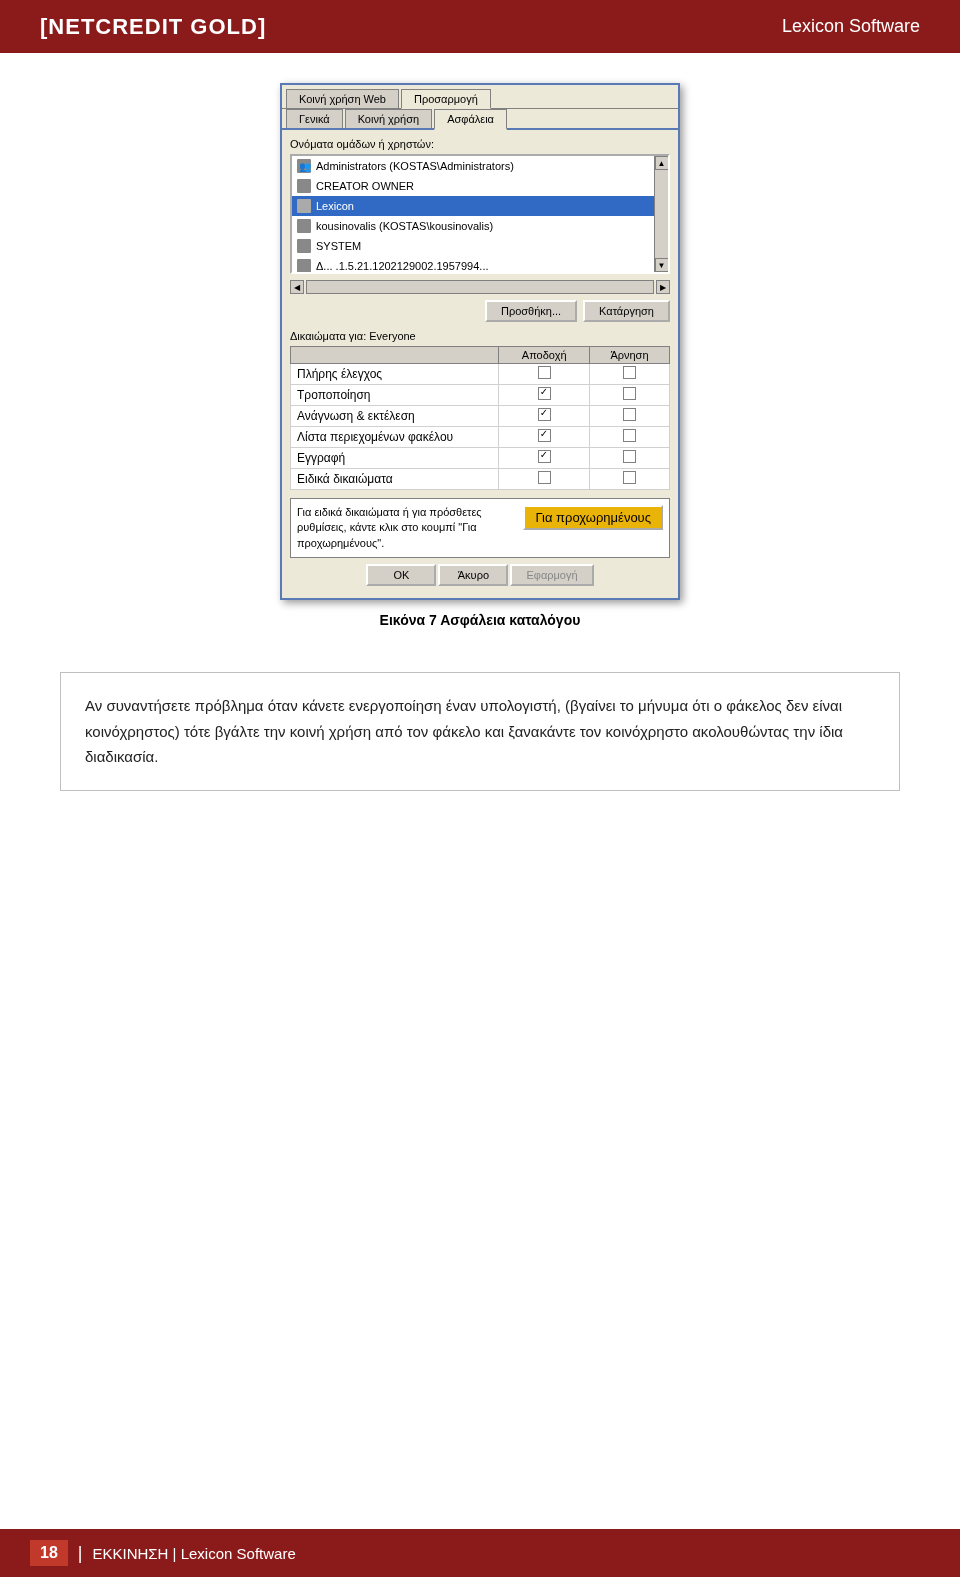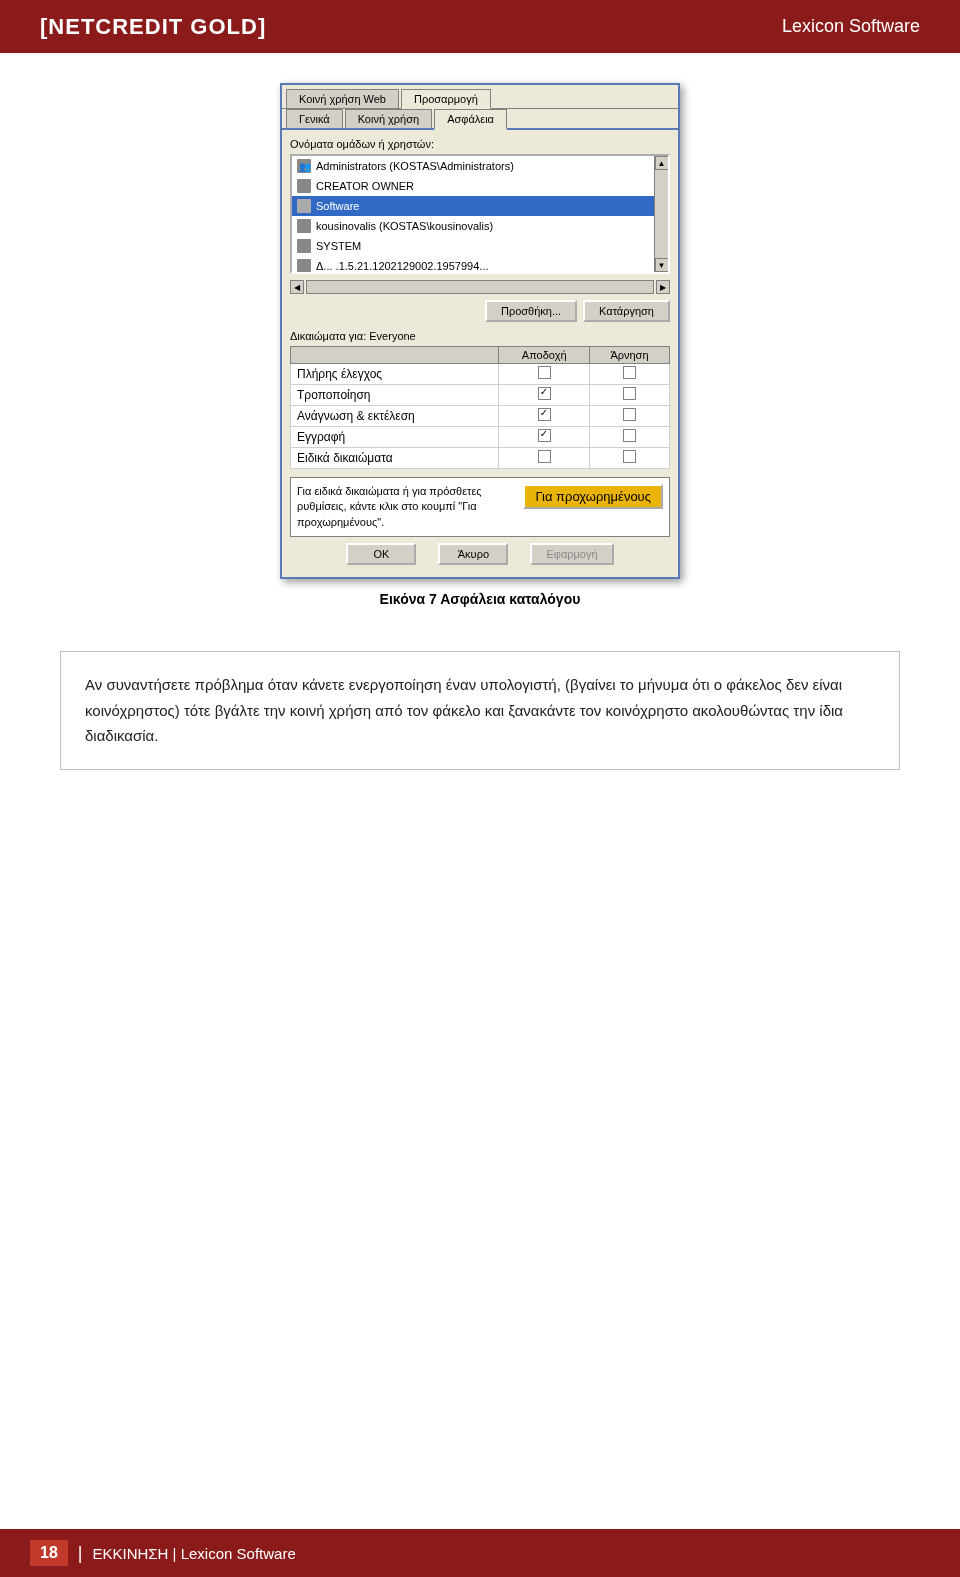--- a/index.html
+++ b/index.html
@@ -292,21 +292,21 @@
       border: 2px outset #ffffff;
       font-size: 13px;
       cursor: pointer;
       white-space: nowrap;
     }
 
     
     .win-bottom-btns {
       display: flex;
       justify-content: center;
-      gap: 22px;
+      gap: 2px;
       padding: 6px 0 4px 0;
     }
 
     
     .figure-caption {
       text-align: center;
       font-size: 14px;
       font-weight: bold;
       margin-top: 12px;
       margin-bottom: 24px;
@@ -405,21 +405,21 @@
                   </svg>
               </div>
               <span>CREATOR OWNER</span>
             </div>
             <div class="win-list-item selected">
               <div class="win-list-icon">
                 <svg width="14" height="14" viewBox="0 0 14 14">
                     <rect x="0" y="0" width="14" height="14" fill="#aaa" rx="1"></rect>
                   </svg>
               </div>
-              <span>Software</span>
+              <span>Lexicon</span>
             </div>
             <div class="win-list-item">
               <div class="win-list-icon">
                 <svg width="14" height="14" viewBox="0 0 14 14">
                     <rect x="0" y="0" width="14" height="14" fill="#888" rx="1"></rect>
                   </svg>
               </div>
               <span>kousinovalis (KOSTAS\kousinovalis)</span>
             </div>
             <div class="win-list-item">
@@ -478,20 +478,25 @@
               <td>Τροποποίηση</td>
               <td class="center"><span class="win-checkbox checked"></span></td>
               <td class="center"><span class="win-checkbox"></span></td>
             </tr>
             <tr>
               <td>Ανάγνωση &amp; εκτέλεση</td>
               <td class="center"><span class="win-checkbox checked"></span></td>
               <td class="center"><span class="win-checkbox"></span></td>
             </tr>
             <tr>
+              <td>Λίστα περιεχομένων φακέλου</td>
+              <td class="center"><span class="win-checkbox checked"></span></td>
+              <td class="center"><span class="win-checkbox"></span></td>
+            </tr>
+            <tr>
               <td>Εγγραφή</td>
               <td class="center"><span class="win-checkbox checked"></span></td>
               <td class="center"><span class="win-checkbox"></span></td>
             </tr>
             <tr>
               <td>Ειδικά δικαιώματα</td>
               <td class="center"><span class="win-checkbox"></span></td>
               <td class="center"><span class="win-checkbox"></span></td>
             </tr>
           </tbody>

